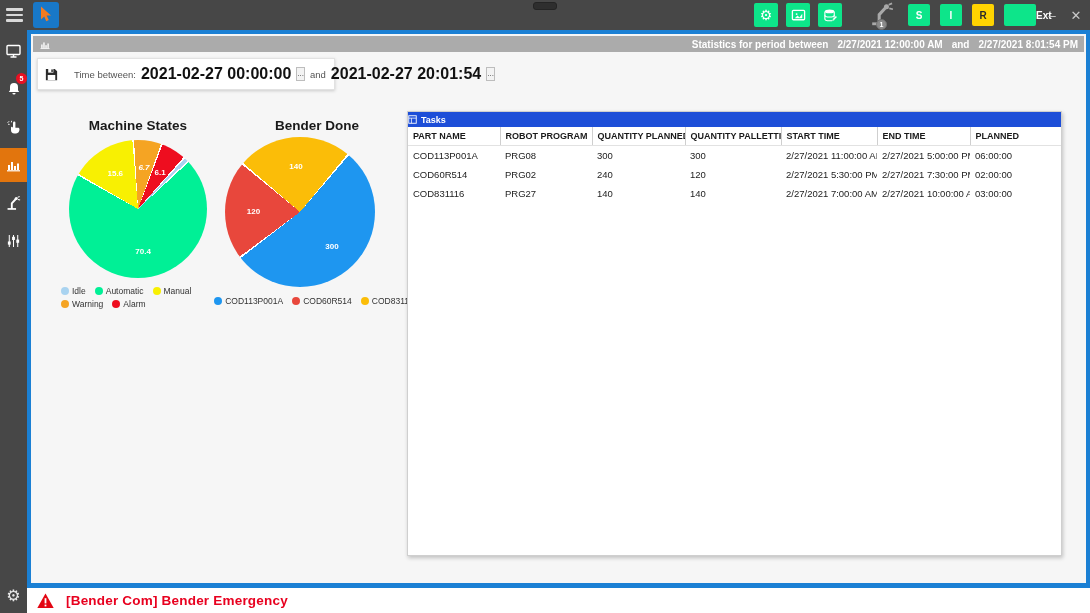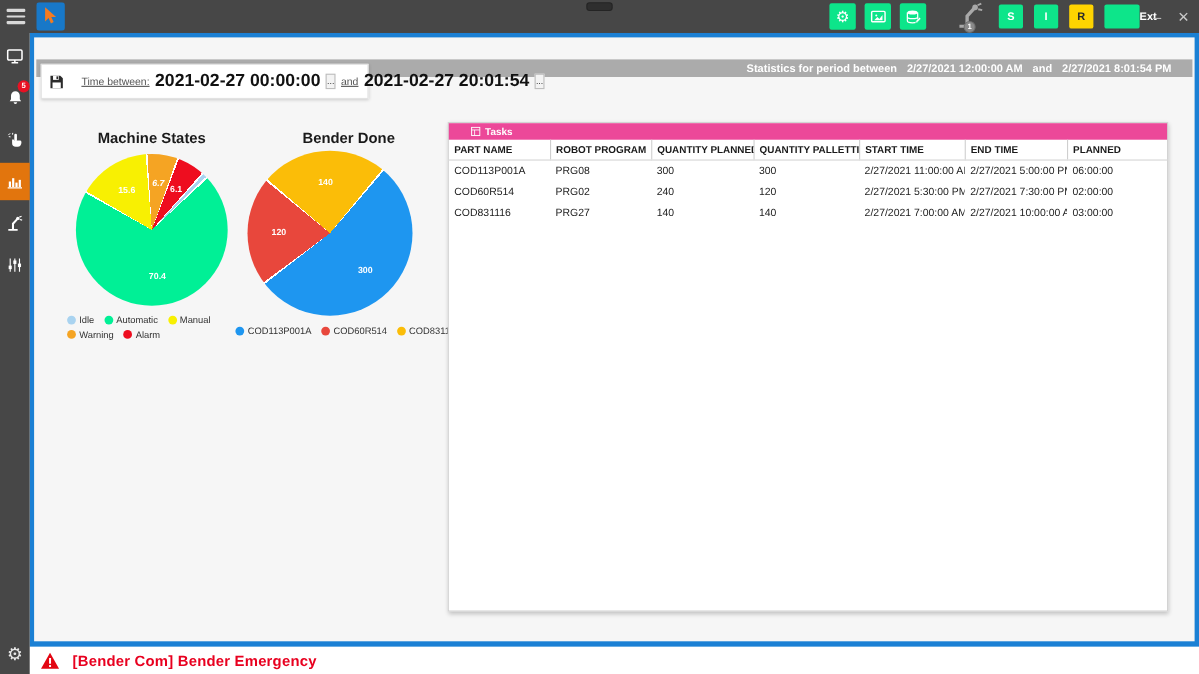--- a/index.html
+++ b/index.html
@@ -24,43 +24,43 @@
   .side-item { width:27px; height:34px; display:flex; align-items:center; justify-content:center; cursor:pointer; position:relative; margin-top:4px; }
   .side-item.active { background:#E2750D; }
   .side-badge { position:absolute; top:1px; right:0; min-width:11px; height:11px; border-radius:50%; background:#E81123; color:#fff; font-size:7px; font-weight:bold; display:flex; align-items:center; justify-content:center; }
   .side-gear { position:absolute; bottom:4px; left:0; width:27px; height:26px; display:flex; align-items:center; justify-content:center; cursor:pointer; }
   .gear-glyph { color:#e8e8e8; font-size:16px; line-height:1; }
 
   
   .main { position:absolute; left:27px; top:30px; width:1063px; height:558px; background:#1B80D4; }
   .main-inner { position:absolute; left:4px; top:4px; right:4px; bottom:5px; background:#F6F6F6; }
 
-  .stats-header { margin:20px 2px 0 2px; height:16px; background:#ABABAB; color:#fff; font-size:10px; font-weight:bold; display:flex; align-items:center; padding:0 19px; }
+  .stats-header { margin:2px 2px 0 2px; height:16px; background:#ABABAB; color:#fff; font-size:10px; font-weight:bold; display:flex; align-items:center; padding:0 6px; }
   .stats-header .spacer { flex:1; }
   .stats-header span { margin-left:9px; white-space:nowrap; }
 
   .toolbar-card { position:absolute; left:6px; top:24px; width:298px; height:32px; background:#fff; border:1px solid #e2e2e2; box-shadow:0 1px 3px rgba(0,0,0,.18); display:flex; align-items:center; padding:0 6px; }
   .toolbar-sep { width:1px; height:22px; background:#d8d8d8; margin:0 8px 0 7px; }
-  .tb-label { font-size:9.5px; color:#555; margin-right:5px; white-space:nowrap;text-decoration:underline; }
+  .tb-label { font-size:9.5px; color:#555; margin-right:5px; white-space:nowrap; }
   .tb-value { font-size:16px; font-weight:bold; color:#111; white-space:nowrap; cursor:text; }
   .browse-btn { width:14px; height:14px; margin:0 5px; border:1px solid #bdbdbd; background:#f3f3f3; font-size:8px; line-height:10px; color:#333; cursor:pointer; padding:0; }
   .save-btn { background:none; border:none; cursor:pointer; padding:0; display:flex; }
 
   
   .chart { position:absolute; }
   .chart-title { position:absolute; width:100%; text-align:center; font-size:13.5px; font-weight:bold; color:#1a1a1a; }
   .pie { position:absolute; border-radius:50%; }
   .slice-label { position:absolute; transform:translate(-50%,-50%); font-size:8px; font-weight:bold; color:#fff; }
   .legend { position:absolute; display:flex; flex-wrap:wrap; column-gap:9px; row-gap:3px; align-items:center; }
   .legend-item { display:flex; align-items:center; gap:3px; font-size:8.5px; color:#333; white-space:nowrap; }
   .legend-item .dot { width:8px; height:8px; border-radius:50%; display:inline-block; }
 
   
   .tasks-panel { position:absolute; left:376px; top:77px; width:655px; height:445px; background:#fff; border:1px solid #cfcfcf; box-shadow:1px 2px 4px rgba(0,0,0,.22); }
-  .tasks-header { height:15px; background:#ec4899; color:#fff; font-size:9px; font-weight:bold; display:flex; align-items:center; gap:4px; padding:0 20px; }
+  .tasks-header { height:15px; background:#1d4ed8; color:#fff; font-size:9px; font-weight:bold; display:flex; align-items:center; gap:4px; padding:0 0; }
   table { border-collapse:collapse; width:100%; table-layout:fixed; }
   th { font-size:9px; font-weight:bold; color:#1a1a1a; text-align:left; padding:4px 5px; border-right:1px solid #cfcfcf; border-bottom:1px solid #e2e2e2; white-space:nowrap; overflow:hidden; }
   th:last-child { border-right:none; }
   td { font-size:9.5px; color:#222; padding:4px 5px; white-space:nowrap; overflow:hidden; }
 
   
   .statusbar { position:absolute; left:27px; top:588px; width:1063px; height:25px; background:#fff; display:flex; align-items:center; padding-left:9px; gap:11px; }
   .status-msg { color:#E8001F; font-size:13.5px; font-weight:bold; letter-spacing:.2px; }
 
   svg { display:block; }

